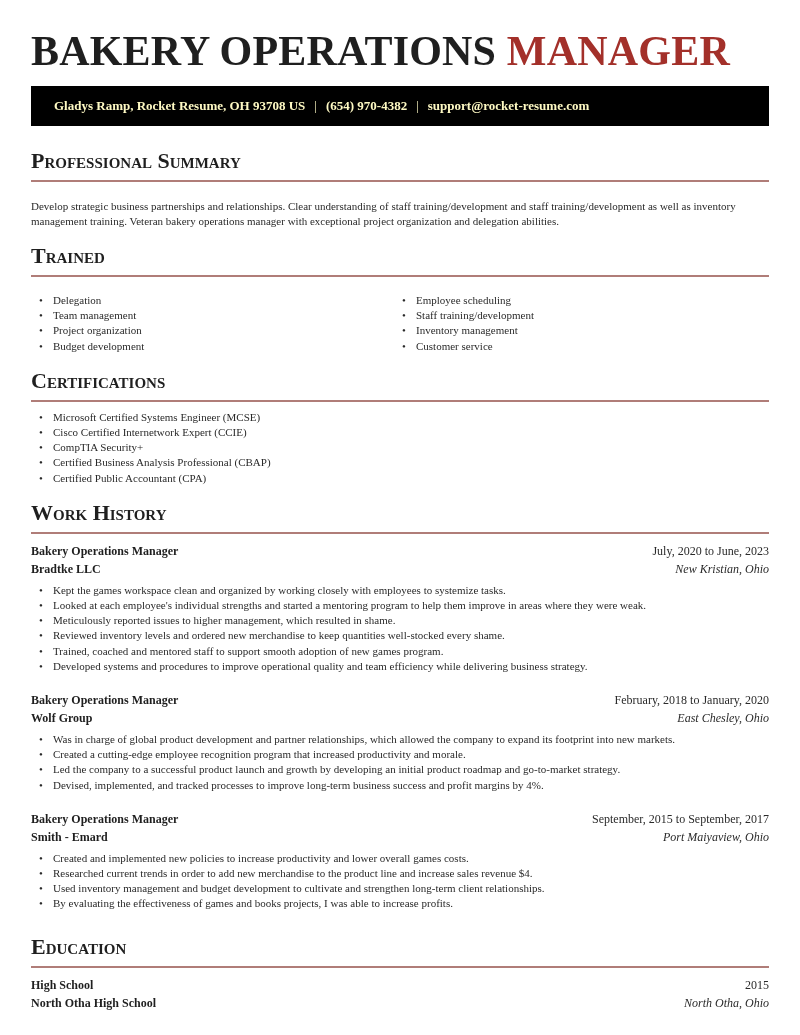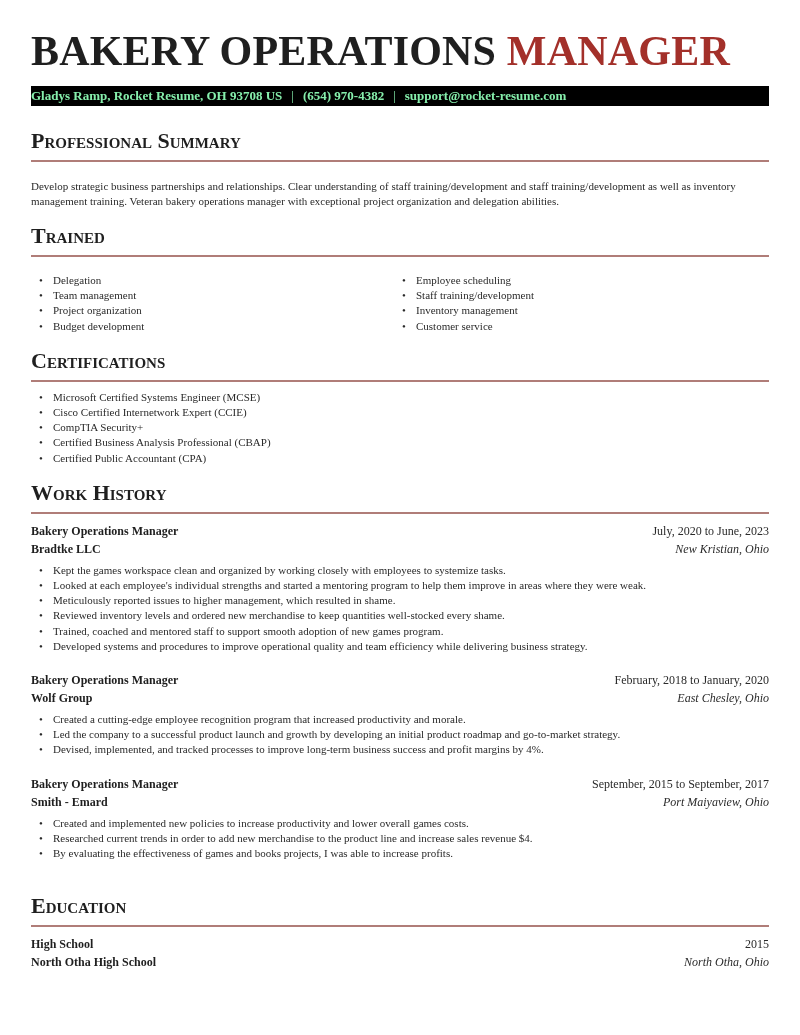--- a/index.html
+++ b/index.html
@@ -1,20 +1,20 @@
 <!DOCTYPE html>
 <html><head>
 <meta charset="utf-8">
 <style>
   html, body { margin: 0; padding: 0; background: #ffffff; }
   body { width: 800px; height: 1035px; overflow: hidden; font-family: "Liberation Serif", "DejaVu Serif", serif; color: #1f1f1f; }
   .page { position: relative; padding: 0 31px; }
   .title { margin: 0; padding-top: 28px; font-size: 42px; font-weight: bold; letter-spacing: 0.2px; line-height: 46px; color: #1f1f1f; white-space: nowrap; }
   .title .accent { color: #a3302a; }
-  .contact-bar { margin-top: 12px; background: #000000; color: #86efac; height: 20px; display: flex; align-items: center; padding: 0 0; font-size: 13px; font-weight: bold; white-space: nowrap; }
+  .contact-bar { margin-top: 12px; background: #000000; color: #fef9c3; height: 40px; display: flex; align-items: center; padding: 0 23px; font-size: 13px; font-weight: bold; white-space: nowrap; }
   .contact-bar .sep { margin: 0 9px; font-weight: normal; }
   .section-title { margin: 0; font-size: 22px; font-weight: bold; font-variant: small-caps; line-height: 26px; color: #1f1f1f; }
   .rule { height: 2px; background: #b07d78; margin-top: 6px; }
   .summary { font-size: 11px; line-height: 15px; margin-top: 17px; color: #2a2a2a; }
   ul { margin: 0; padding: 0; list-style: none; }
   li { position: relative; padding-left: 22px; font-size: 11px; line-height: 15.2px; color: #2a2a2a; white-space: nowrap; }
   li::before { content: "\2022"; position: absolute; left: 8px; top: 0; font-size: 11px; }
   .skills { display: flex; margin-top: 16px; }
   .skills ul { width: 363px; }
   .cert-list { margin-top: 8px; }
@@ -102,44 +102,46 @@
     <div style="margin-top:17px;">
       <div class="job-head">
         <span class="left">Bakery Operations Manager</span>
         <span class="right">February, 2018 to January, 2020</span>
       </div>
       <div class="job-head">
         <span class="left">Wolf Group</span>
         <span class="right loc">East Chesley, Ohio</span>
       </div>
       <ul class="job-bullets">
+        <li>Was in charge of global product development and partner relationships, which allowed the company to expand its footprint into new markets.</li>
         <li>Created a cutting-edge employee recognition program that increased productivity and morale.</li>
         <li>Led the company to a successful product launch and growth by developing an initial product roadmap and go-to-market strategy.</li>
         <li>Devised, implemented, and tracked processes to improve long-term business success and profit margins by 4%.</li>
       </ul>
     </div>
 
     <div style="margin-top:17px;">
       <div class="job-head">
         <span class="left">Bakery Operations Manager</span>
         <span class="right">September, 2015 to September, 2017</span>
       </div>
       <div class="job-head">
         <span class="left">Smith - Emard</span>
         <span class="right loc">Port Maiyaview, Ohio</span>
       </div>
       <ul class="job-bullets">
         <li>Created and implemented new policies to increase productivity and lower overall games costs.</li>
         <li>Researched current trends in order to add new merchandise to the product line and increase sales revenue $4.</li>
+        <li>Used inventory management and budget development to cultivate and strengthen long-term client relationships.</li>
         <li>By evaluating the effectiveness of games and books projects, I was able to increase profits.</li>
       </ul>
     </div>
   </div>
 
-  <div style="margin-top:32px;">
+  <div style="margin-top:22px;">
     <h2 class="section-title">Education</h2>
     <div class="rule"></div>
     <div style="margin-top:8px;">
       <div class="job-head">
         <span class="left">High School</span>
         <span class="right">2015</span>
       </div>
       <div class="job-head">
         <span class="left">North Otha High School</span>
         <span class="right loc">North Otha, Ohio</span>

